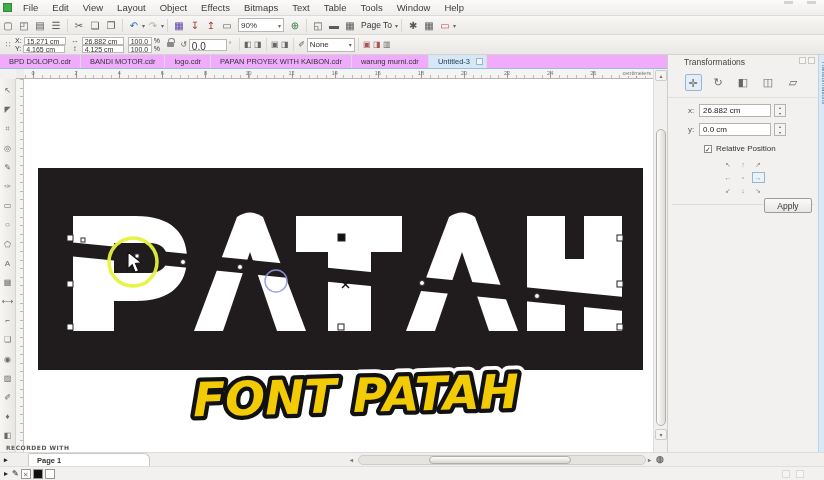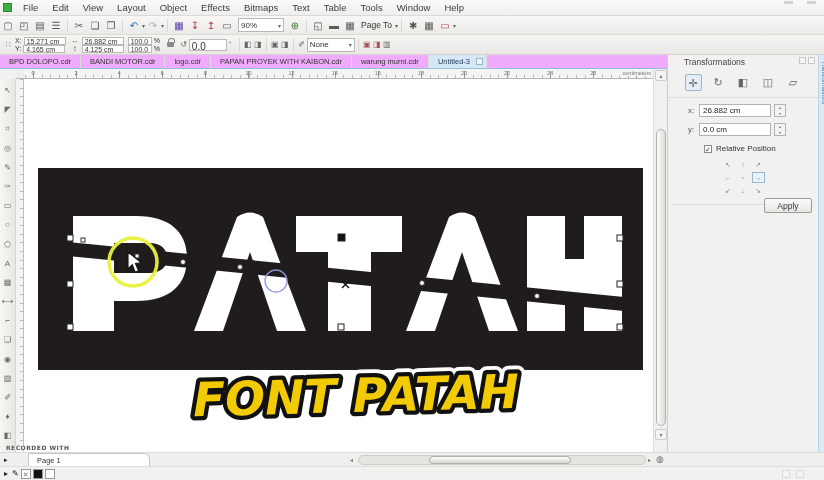--- a/index.html
+++ b/index.html
@@ -109,21 +109,21 @@
   .copies-input { background:#fff; border:1px solid #b5b3af; width:38px; height:13px; font-size:8px; padding:1px 3px; }
   .apply-btn { position:absolute; right:6px; top:143px; width:48px; height:15px;
     background:linear-gradient(#fbfaf9,#e8e6e2); border:1px solid #9e9c98; border-radius:2px;
     font-size:8.5px; text-align:center; line-height:14px; color:#333; cursor:default; }
 
   
   .dock-strip { position:absolute; left:818px; top:55px; width:6px; height:400px; background:#d9e9f6; border-left:1px solid #bcd3e6; overflow:hidden; }
   .dock-strip span { position:absolute; left:-4px; top:10px; font-size:6px; color:#4b7ba3; transform:rotate(90deg); transform-origin:8px 4px; white-space:nowrap; }
 
   
-  .pagebar { position:absolute; left:0; top:452px; width:824px; height:14px; background:#f0efed; border-top:1px solid #dddbd7; }
+  .pagebar { position:absolute; left:0; top:452px; width:824px; height:14px; background:#f0efed; border-top:1px solid #dddbd7;font-weight:bold; }
   .page-nav { position:absolute; left:4px; top:3px; font-size:7px; color:#222; }
   .page-tab { position:absolute; left:28px; top:0px; width:122px; height:13px; background:#fff;
     border:1px solid #c9c7c3; border-bottom:none; font-size:7.5px; color:#333; padding:2px 0 0 8px;
     border-radius:2px 6px 0 0; }
   .hscroll-track { position:absolute; left:358px; top:2px; width:288px; height:10px; background:#e6e4e1; border:1px solid #cfcdc9; border-radius:5px; }
   .hscroll-thumb { position:absolute; left:70px; top:0px; width:142px; height:8px; background:linear-gradient(#fdfdfd,#d8d6d2); border:1px solid #b2afab; border-radius:4px; }
   .hs-arrow { position:absolute; top:3px; font-size:6px; color:#777; }
   .zoom-glyph { position:absolute; left:656px; top:1px; font-size:9px; color:#666; }
   .statusbar { position:absolute; left:0; top:466px; width:824px; height:14px; background:#f2f1ef; border-top:1px solid #e0deda;
     display:flex; align-items:center; font-size:8px; color:#444; }

